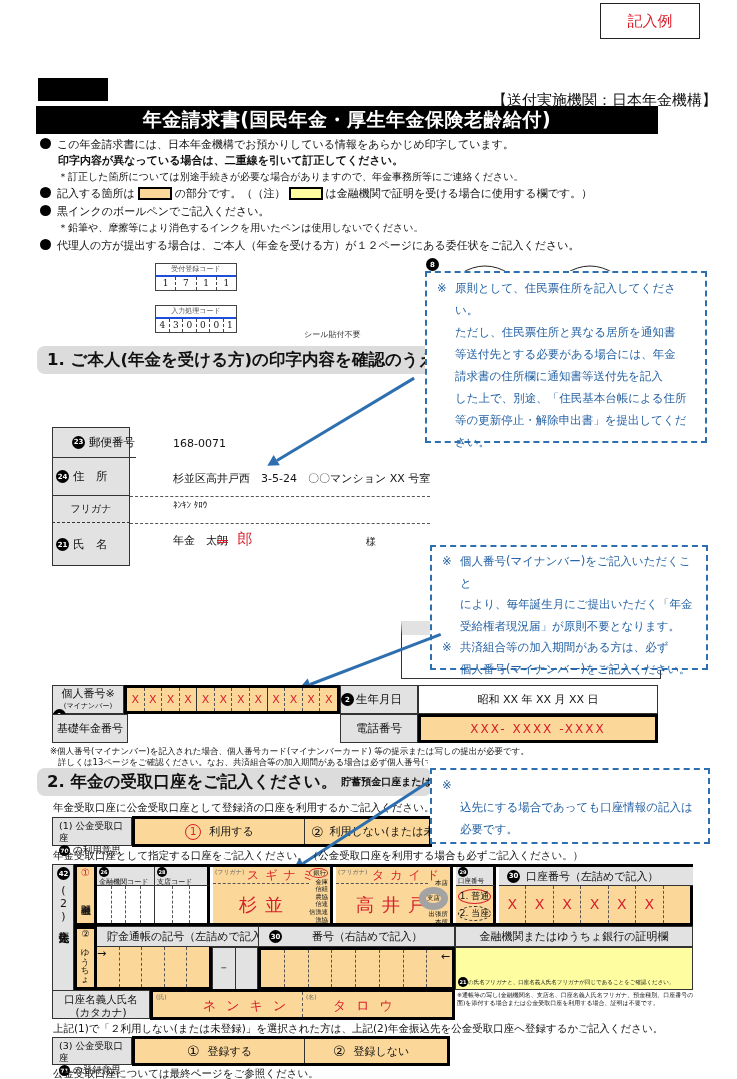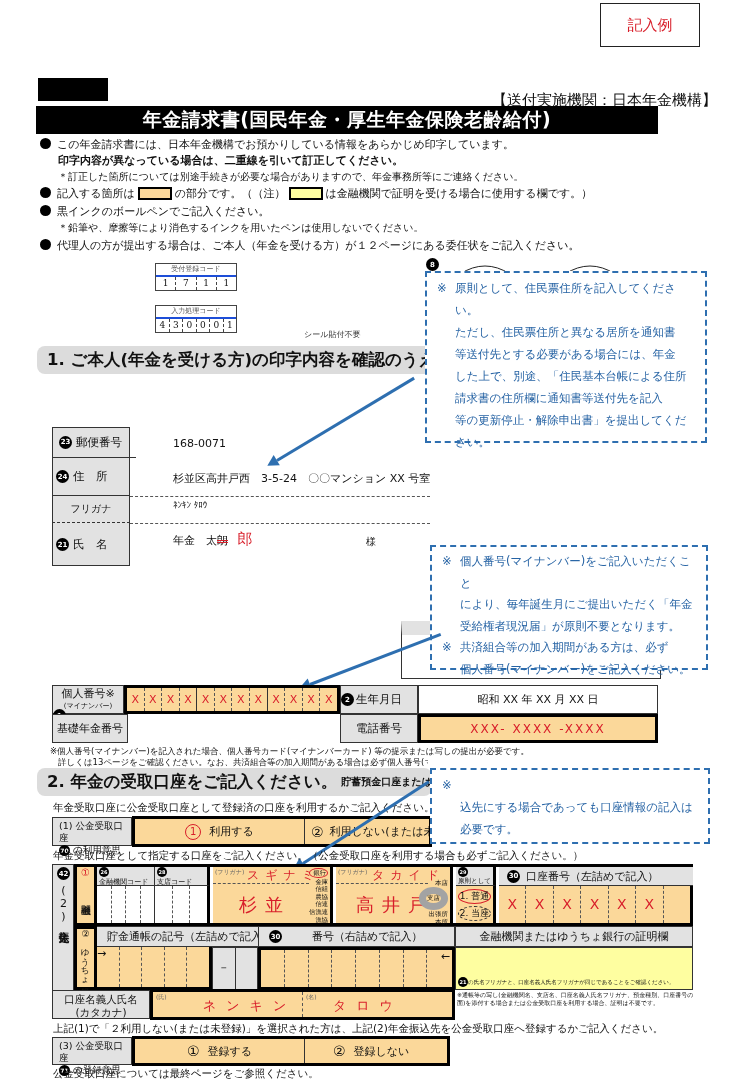--- a/index.html
+++ b/index.html
@@ -1,19 +1,19 @@
 <!DOCTYPE html>
 <html><head>
 <meta charset="utf-8">
 <style>
   * { box-sizing: border-box; margin: 0; padding: 0; }
   html, body { width: 737px; height: 1079px; background: #fff; overflow: hidden; }
   body { position: relative; font-family: "DejaVu Sans", "Liberation Sans", sans-serif; color: #111; font-size: 11px; }
   .abs { position: absolute; }
-  .stamp { left: 600px; top: 3px; width: 100px; height: 44px; border: 1px solid #222; color: #d81e2a; font-size: 15px; display: flex; align-items: center; justify-content: center; }
+  .stamp { left: 600px; top: 3px; width: 100px; height: 36px; border: 1px solid #222; color: #d81e2a; font-size: 15px; display: flex; align-items: center; justify-content: center; }
   .redact { left: 38px; top: 78px; width: 70px; height: 23px; background: #000; }
   .sender { left: 492px; top: 91px; font-size: 15px; }
   .title-bar { left: 36px; top: 106px; width: 622px; height: 28px; background: #000; color: #fff; font-weight: bold; font-size: 19px; display: flex; align-items: center; justify-content: center; letter-spacing: 0.5px; }
   .bul { left: 40px; font-size: 11px; line-height: 16px; white-space: nowrap; }
   .bul .dot { display: inline-block; width: 11px; height: 11px; border-radius: 50%; background: #000; vertical-align: -1px; margin-right: 6px; }
   .ind { padding-left: 18px; }
   .small { font-size: 10px; }
   .bold { font-weight: bold; }
   .swatch { display: inline-block; width: 34px; height: 13px; border: 2px solid #000; vertical-align: -3px; margin: 0 3px; }
   .sw-or { background: #fbd89a; }
@@ -103,39 +103,39 @@
   <div class="row">
       <span class="mk"></span>
       <span>ただし、住民票住所と異なる居所を通知書</span>
     </div>
   <div class="row">
       <span class="mk"></span>
       <span>等送付先とする必要がある場合には、年金</span>
     </div>
   <div class="row">
       <span class="mk"></span>
+      <span>請求書の住所欄に通知書等送付先を記入</span>
+    </div>
+  <div class="row">
+      <span class="mk"></span>
       <span>した上で、別途、「住民基本台帳による住所</span>
     </div>
   <div class="row">
       <span class="mk"></span>
-      <span>請求書の住所欄に通知書等送付先を記入</span>
-    </div>
-  <div class="row">
-      <span class="mk"></span>
       <span>等の更新停止・解除申出書」を提出してくだ</span>
     </div>
   <div class="row">
       <span class="mk"></span>
       <span>さい。</span>
     </div>
 </div>
 <div class="arrow-line" style="left:277px; top:459px; width:160px; transform: rotate(-31deg);"></div>
 
 <div class="abs" style="left:52px; top:427px; width:78px; height:139px; border:1px solid #333; background:#e2e2e2;"></div>
-<div class="abs" style="left:52px; top:427px; width:84px; height:31px; display:flex; align-items:center; gap:4px; padding-left:7px; border-bottom:1px solid #333; font-size:11.5px;">
+<div class="abs" style="left:52px; top:427px; width:84px; height:31px; display:flex; align-items:center; gap:4px; padding-left:20px; border-bottom:1px solid #333; font-size:11.5px;">
   <span class="circ-num">23</span>
     <span>郵便番号</span>
 </div>
 <div class="abs" style="left:52px; top:458px; width:78px; height:38px; display:flex; align-items:center; gap:4px; padding-left:4px; border-bottom:1px solid #333; font-size:11.5px;">
   <span class="circ-num">24</span>
     <span>住　所</span>
 </div>
 <div class="abs" style="left:52px; top:496px; width:78px; height:27px; display:flex; align-items:center; justify-content:center; border-bottom:1px dashed #333; font-size:10px;">フリガナ</div>
 <div class="abs" style="left:52px; top:523px; width:78px; height:43px; display:flex; align-items:center; gap:4px; padding-left:4px; font-size:11.5px;">
   <span class="circ-num">21</span>
@@ -300,21 +300,21 @@
   <div class="abs" style="right:2px; top:12px; font-size:6.5px; line-height:8.3px; text-align:right;">
     <div>本店</div>
     <div style="border:7px solid #a3a3a3; border-radius:50%; padding:0 1px;">支店</div>
     <div>出張所</div>
     <div>本所</div>
     <div>支所</div>
   </div>
 </div>
 <div class="abs gr" style="left:456px; top:867px; width:40px; height:19px; border-right:3px solid #000; border-bottom:1px solid #333; font-size:6.5px; padding-left:2px;">
   <span class="circ-num" style="width:10px;height:10px;font-size:5px;">29</span>
-  <div>原則として</div>
+  <div>口座番号</div>
 </div>
 <div class="abs or" style="left:456px; top:886px; width:40px; height:37px; border-right:3px solid #000; font-size:9px; padding:3px 2px;">
   <div style="border:1px solid #d81e2a; border-radius:50%; text-align:center;">1. 普通</div>
   <div style="border:1px dashed #333; border-radius:50%; text-align:center; margin-top:2px;">2. 当座</div>
 </div>
 <div class="abs gr" style="left:499px; top:867px; width:194px; height:19px; border-bottom:1px solid #333; display:flex; align-items:center; gap:6px; padding-left:8px; font-size:11px;">
   <span class="circ-num">30</span>
     <span>口座番号（左詰めで記入）</span>
 </div>
 <div class="abs or" style="left:499px; top:886px; width:191px; height:37px; display:flex;">

